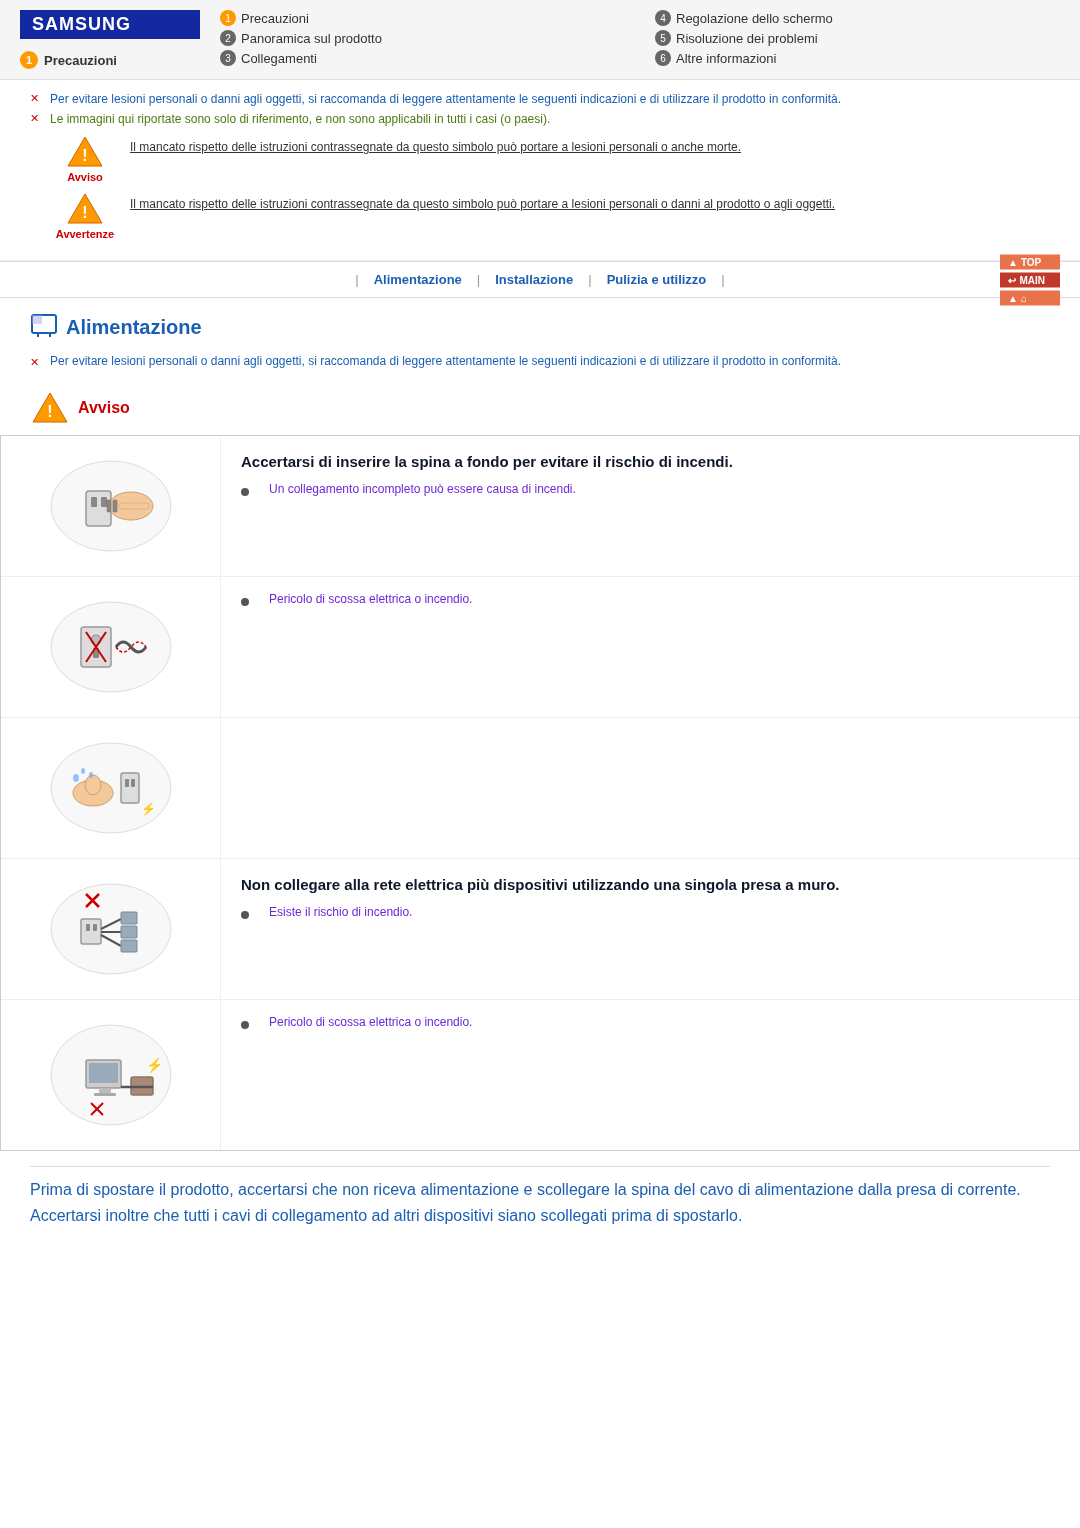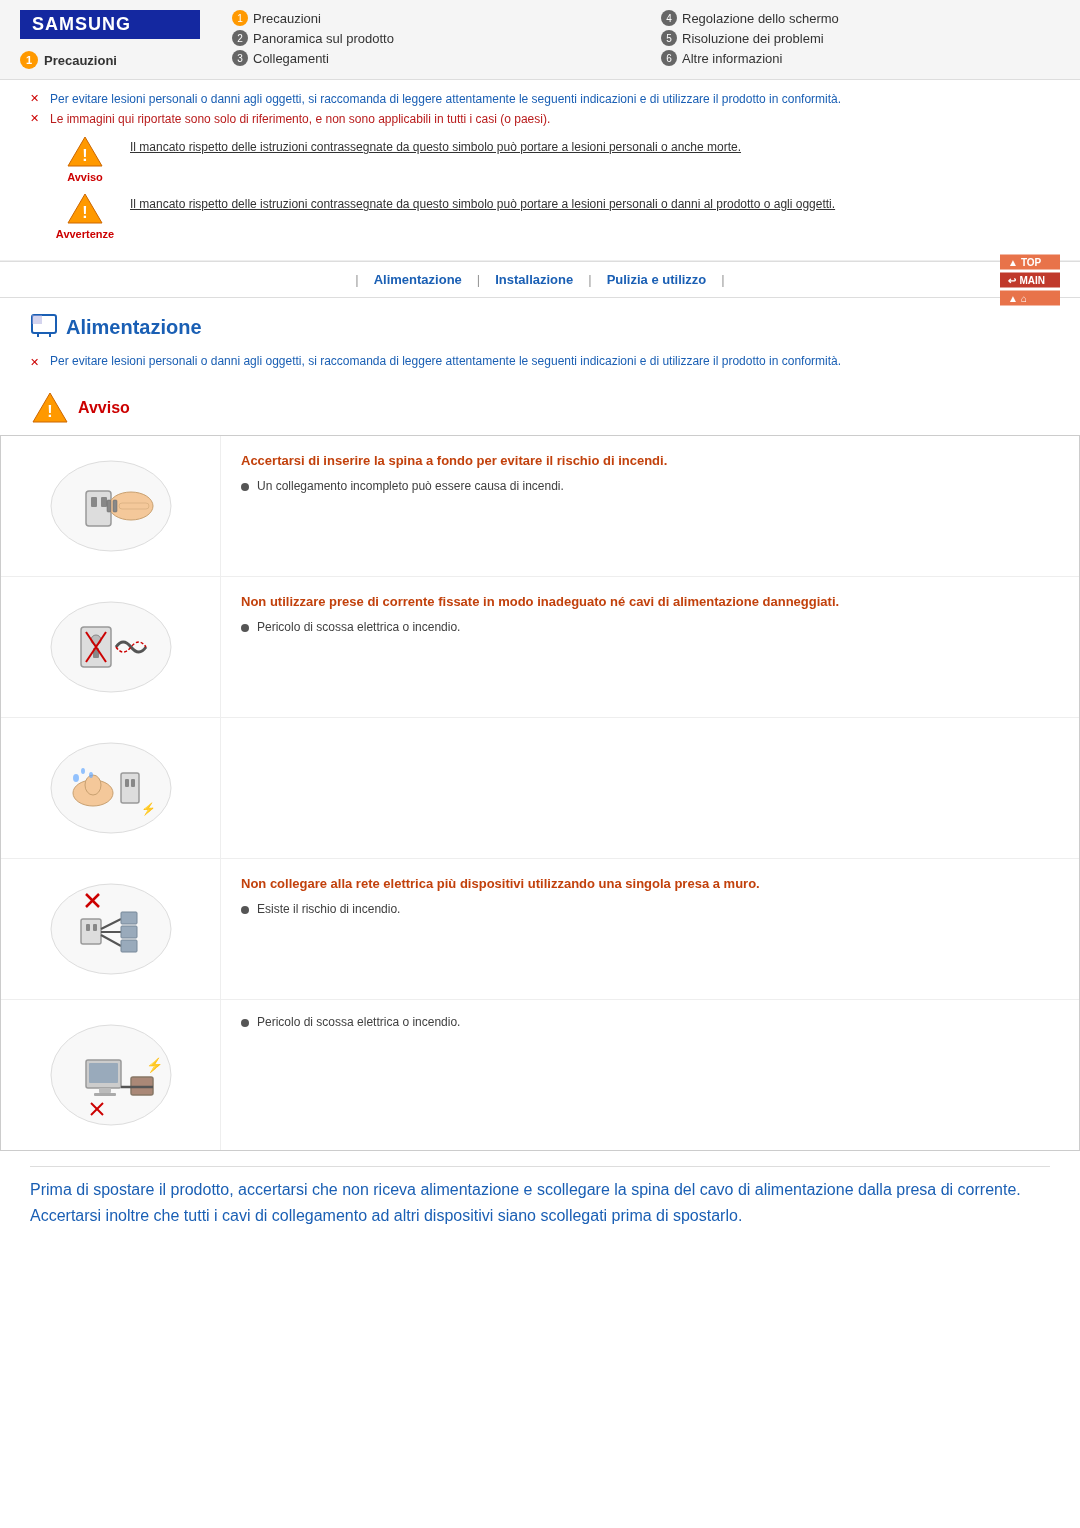--- a/index.html
+++ b/index.html
@@ -11,21 +11,21 @@
       width: 1080px;
     }
 
     
     .top-nav {
       background: #f5f5f5;
       border-bottom: 1px solid #ddd;
       padding: 10px 20px;
       display: flex;
       align-items: flex-start;
-      gap: 32px;
+      gap: 20px;
     }
     .logo-section {
       display: flex;
       flex-direction: column;
       gap: 12px;
       min-width: 180px;
     }
     .samsung-logo {
       background: #1428A0;
       color: #fff;
@@ -84,21 +84,21 @@
     .nav-item a { color: #333; text-decoration: none; }
 
     
     .page-header {
       padding: 12px 30px;
       border-bottom: 1px solid #eee;
       background: #fff;
     }
     .breadcrumb-warning {
       font-size: 12px;
-      color: #b91c1c;
+      color: #4d7c0f;
       margin-bottom: 6px;
       padding-left: 20px;
       position: relative;
     }
     .breadcrumb-warning::before {
       content: '✕';
       position: absolute;
       left: 0;
       color: #c00;
       font-size: 11px;
@@ -255,32 +255,32 @@
       display: flex;
       align-items: center;
       justify-content: center;
       border-right: 1px solid #eee;
     }
     .warning-content-cell {
       flex: 1;
       padding: 15px 20px;
     }
     .warning-title-text {
-      font-size: 13px;
-      font-weight: bold;
-      color: #c2410c;
+      font-size: 15px;
+      font-weight: bold;
+      color: #0f172a;
       line-height: 1.5;
       margin-bottom: 8px;
     }
     .warning-bullet {
       display: flex;
-      align-items: flex-start;
-      gap: 8px;
+      align-items: flex-end;
+      gap: 20px;
       font-size: 12px;
-      color: #404040;
+      color: #6d28d9;
     }
     .bullet-dot {
       width: 8px;
       height: 8px;
       background: #555;
       border-radius: 50%;
       margin-top: 4px;
       flex-shrink: 0;
     }
 
@@ -451,21 +451,20 @@
         <circle cx="65" cy="48" r="5" fill="#bbb" stroke="#888" stroke-width="1"></circle>
         <rect x="62" y="56" width="6" height="10" rx="1" fill="#888"></rect>
         <line x1="55" y1="40" x2="75" y2="70" stroke="#c00" stroke-width="2"></line>
         <line x1="75" y1="40" x2="55" y2="70" stroke="#c00" stroke-width="2"></line>
 
         <path d="M85,55 Q92,45 100,55 Q108,65 115,55" fill="none" stroke="#555" stroke-width="3"></path>
         <path d="M85,55 Q92,65 100,55 Q108,45 115,55" fill="none" stroke="#c00" stroke-width="1.5" stroke-dasharray="3,2"></path>
       </svg>
     </div>
     <div class="warning-content-cell">
-      <div class="warning-title-text">Non utilizzare prese di corrente fissate in modo inadeguato né cavi di alimentazione danneggiati.</div>
       <div class="warning-bullet">
         <div class="bullet-dot"></div>
         <span>Pericolo di scossa elettrica o incendio.</span>
       </div>
     </div>
   </div>
 
   <div class="warning-row">
     <div class="warning-img-cell">
       <svg width="160" height="110" viewBox="0 0 160 110">

